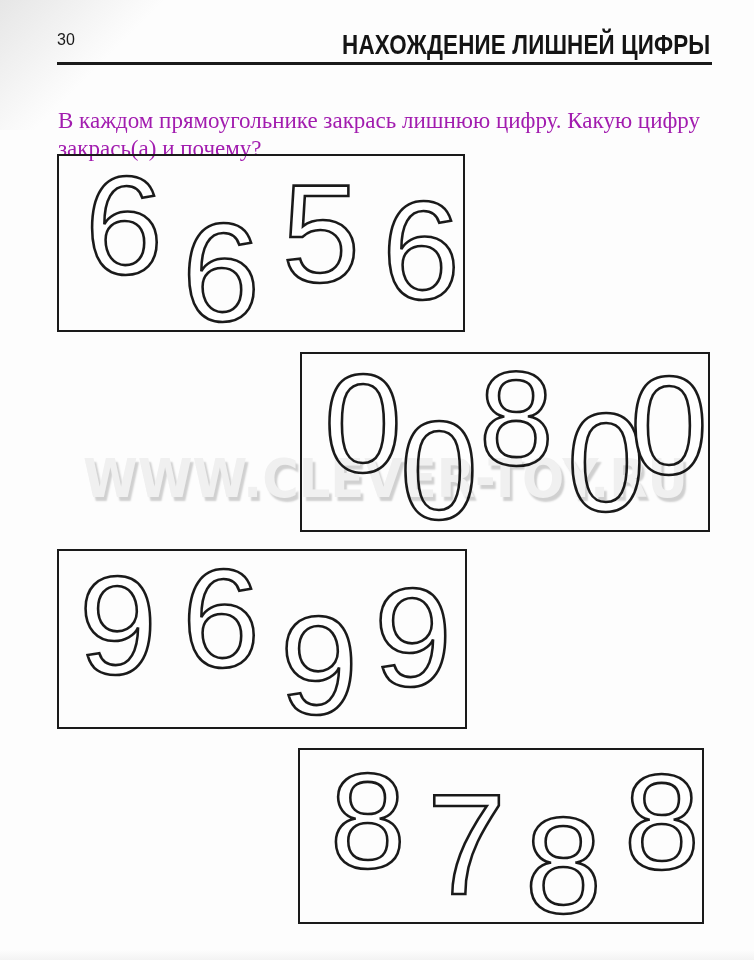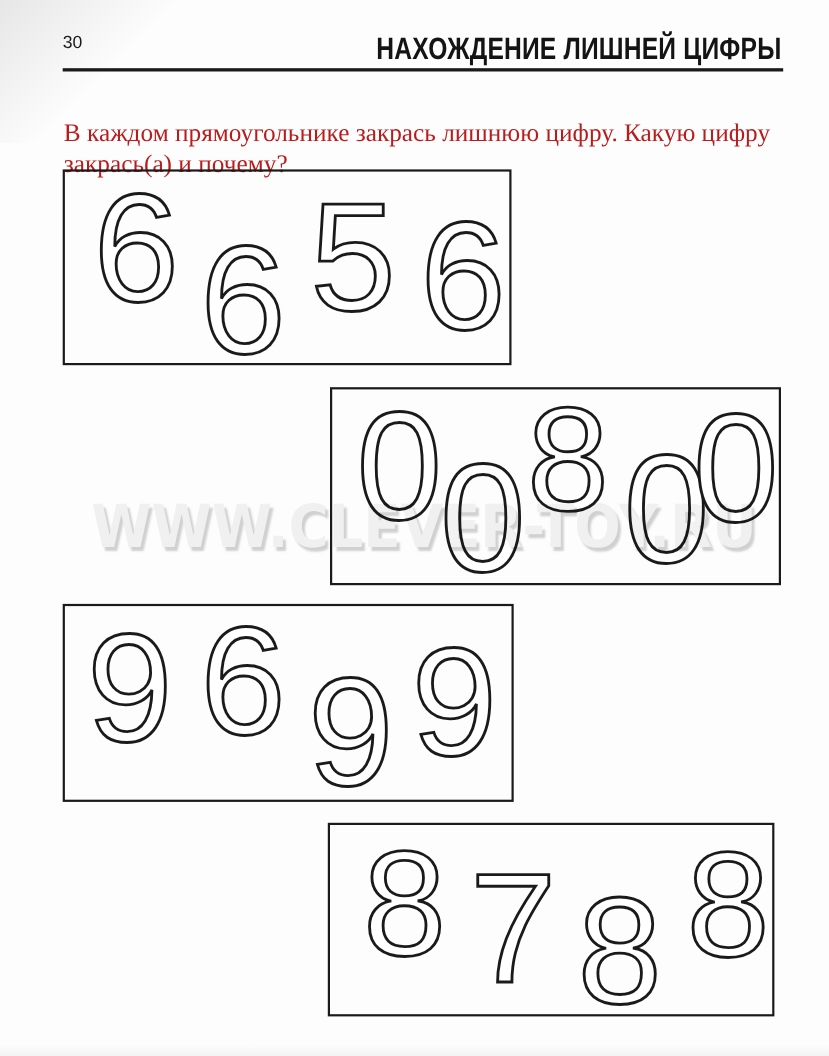--- a/index.html
+++ b/index.html
@@ -33,21 +33,21 @@
   }
   .rule{
     position:absolute;left:57px;top:62px;width:655px;height:3px;
     background:#1a1a1a;
   }
 
   
   .instr{
     position:absolute;left:58px;top:84px;
     font-family:"Liberation Serif",serif;
-    font-size:23px;line-height:28px;color:#b91c1c;
+    font-size:23px;line-height:28px;color:#a21caf;
     white-space:nowrap;
   }
 
   
   .box{
     position:absolute;border:2px solid #1a1a1a;background:transparent;
     box-sizing:border-box;z-index:1;
   }
   #box1{left:57px;top:154px;width:408px;height:178px;}
   #box2{left:300px;top:352px;width:410px;height:180px;}

